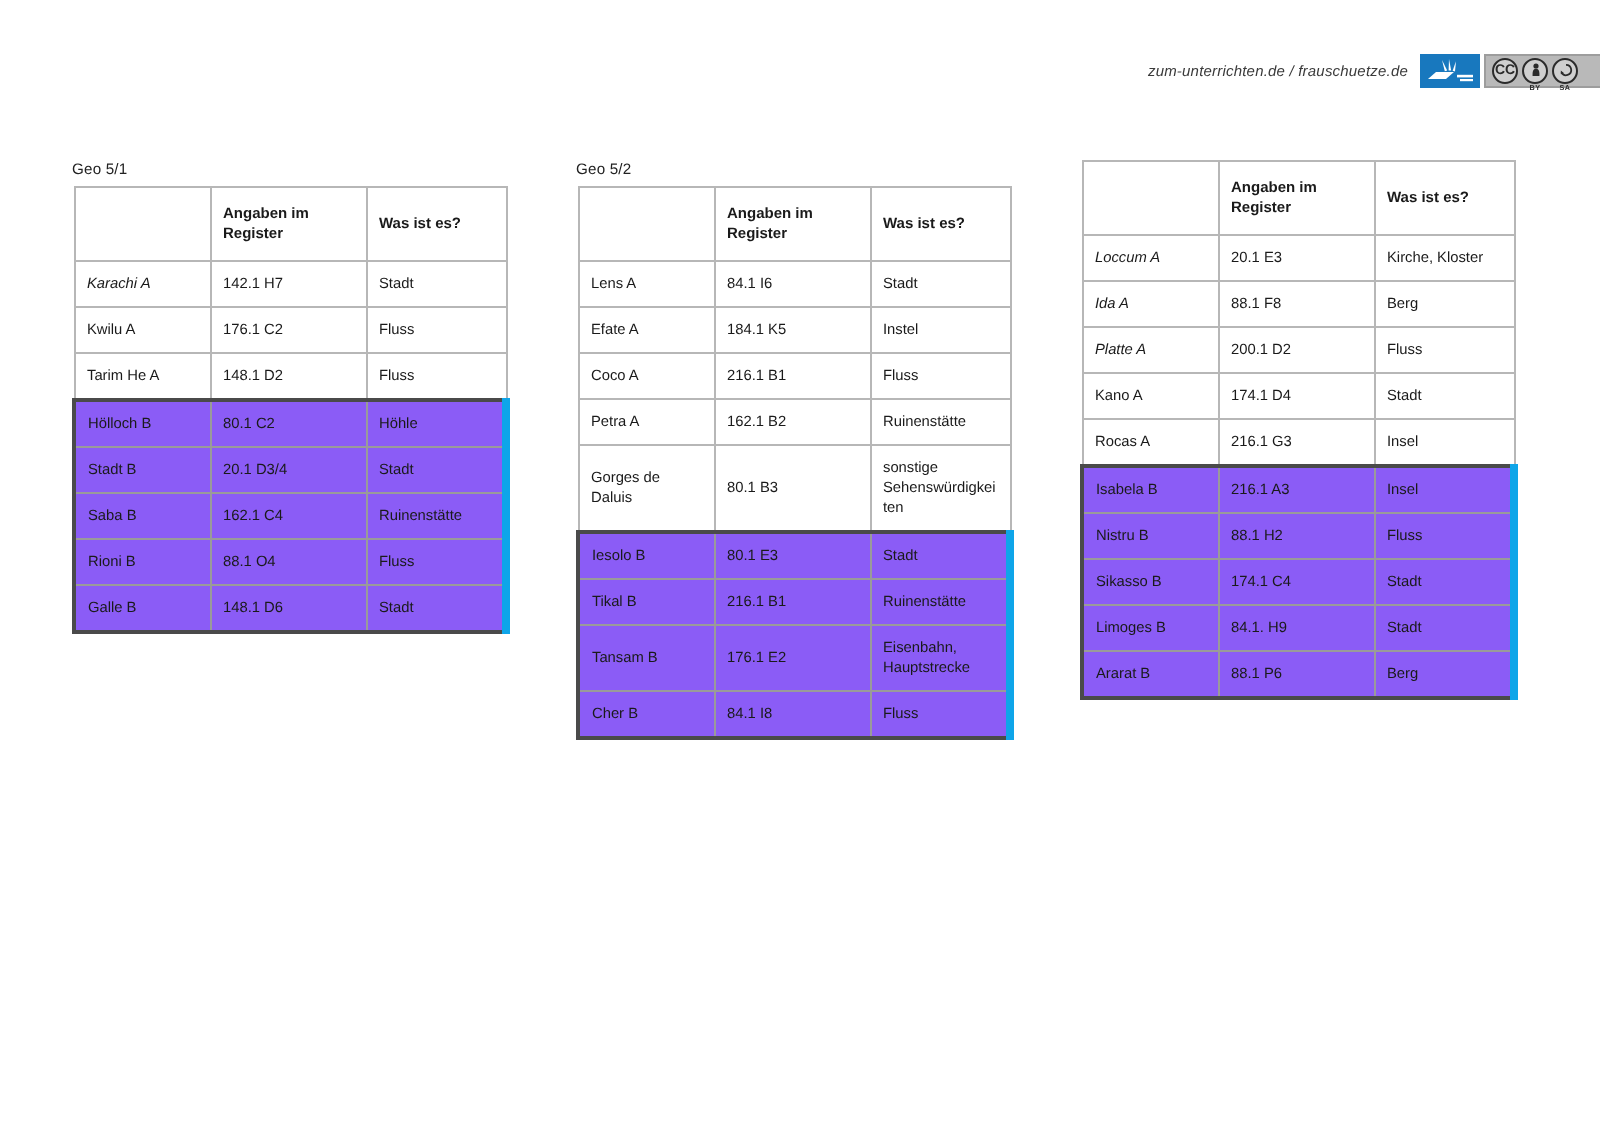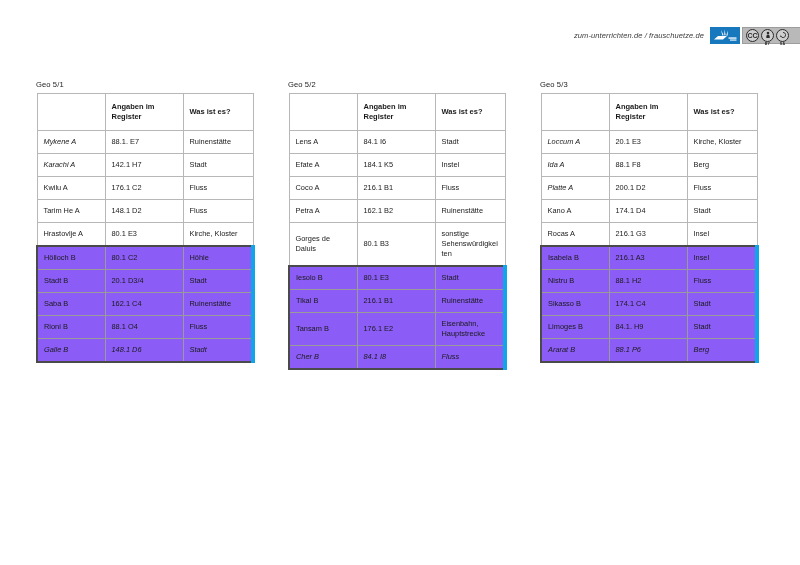--- a/index.html
+++ b/index.html
@@ -137,21 +137,21 @@
     vertical-align: middle;
     padding-top: 5px;
     padding-bottom: 5px;
   }
   table.reg tr.hdr th.blank { border-left: 1px solid #b7b7b7; }
 
   table.reg tr.grp-a td { background: #ffffff; }
   table.reg tr.grp-b td { background: #8b5cf6; border-color: #9a9a9a; }
 
   table.reg tr.first-b td { border-top: 2px solid #4a4a4a; }
-  table.reg tr.last-b  td { border-bottom: 2px solid #4a4a4a; font-style: italic; }
+  table.reg tr.last-b  td { border-bottom: 2px solid #4a4a4a; }
   table.reg tr.grp-b td.name { border-left: 2px solid #4a4a4a; }
   table.reg tr.grp-b td.what { border-right: 4px solid #0ea5e9; }
 
   td.name.ital { font-style: italic; }
   td.name { white-space: normal; }
 </style>
 </head>
 <body>
 
 <div class="credit-bar">
@@ -202,43 +202,33 @@
         </colgroup>
       <thead>
         <tr class="hdr">
           <th class="blank"></th>
           <th>Angaben im Register</th>
           <th>Was ist es?</th>
         </tr>
       </thead>
       <tbody>
           <tr class="grp-a">
-            <td class="name ital">Mykene  A</td>
-            <td class="reg">88.1. E7</td>
-            <td class="what">Ruinenstätte</td>
-          </tr>
-          <tr class="grp-a">
             <td class="name ital">Karachi  A</td>
             <td class="reg">142.1 H7</td>
             <td class="what">Stadt</td>
           </tr>
           <tr class="grp-a">
             <td class="name">Kwilu A</td>
             <td class="reg">176.1  C2</td>
             <td class="what">Fluss</td>
           </tr>
           <tr class="grp-a">
             <td class="name">Tarim He A</td>
             <td class="reg">148.1 D2</td>
             <td class="what">Fluss</td>
-          </tr>
-          <tr class="grp-a">
-            <td class="name">Hrastovlje A</td>
-            <td class="reg">80.1 E3</td>
-            <td class="what">Kirche, Kloster</td>
           </tr>
           <tr class="grp-b first-b">
             <td class="name">Hölloch B</td>
             <td class="reg">80.1 C2</td>
             <td class="what">Höhle</td>
           </tr>
           <tr class="grp-b">
             <td class="name">Stadt B</td>
             <td class="reg">20.1 D3/4</td>
             <td class="what">Stadt</td>
@@ -321,21 +311,20 @@
           <tr class="grp-b last-b">
             <td class="name">Cher B</td>
             <td class="reg">84.1 I8</td>
             <td class="what">Fluss</td>
           </tr>
         </tbody>
     </table>
   </div>
 
   <div class="block">
-    <div class="block-title">Geo 5/3</div>
     <table class="reg">
       <colgroup>
           <col class="c1">
           <col class="c2">
           <col class="c3">
         </colgroup>
       <thead>
         <tr class="hdr">
           <th class="blank"></th>
           <th>Angaben im Register</th>

